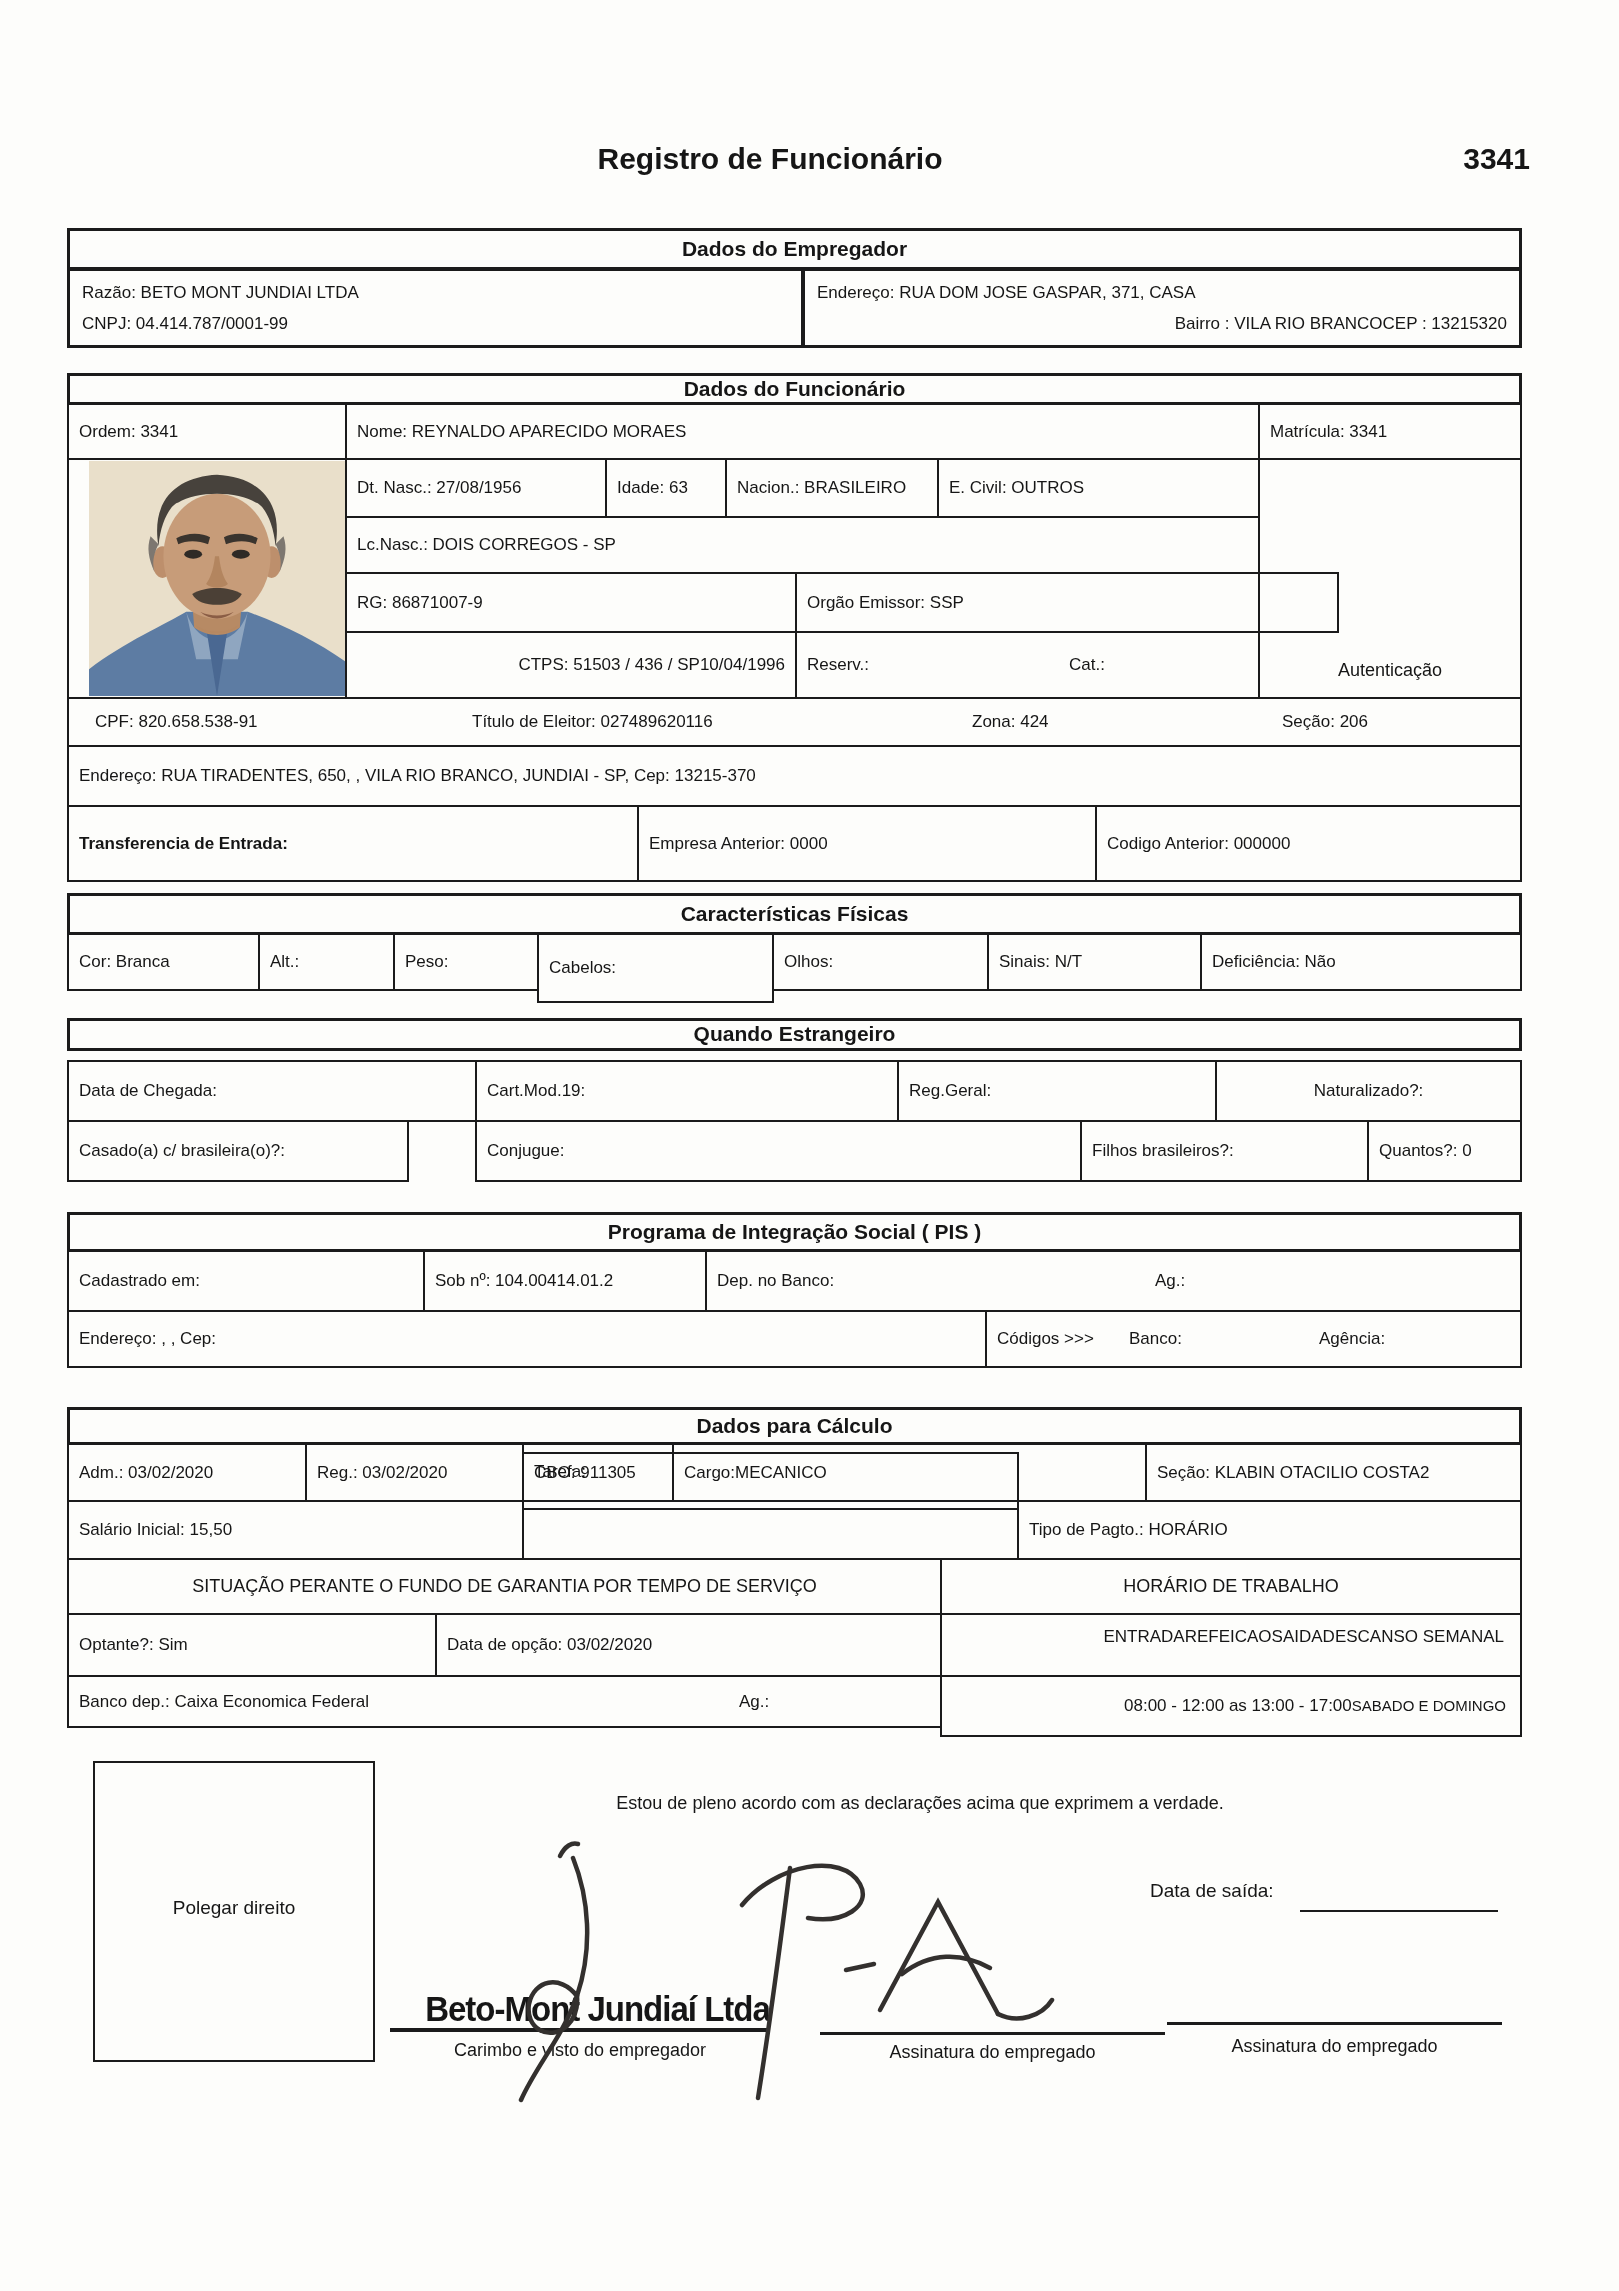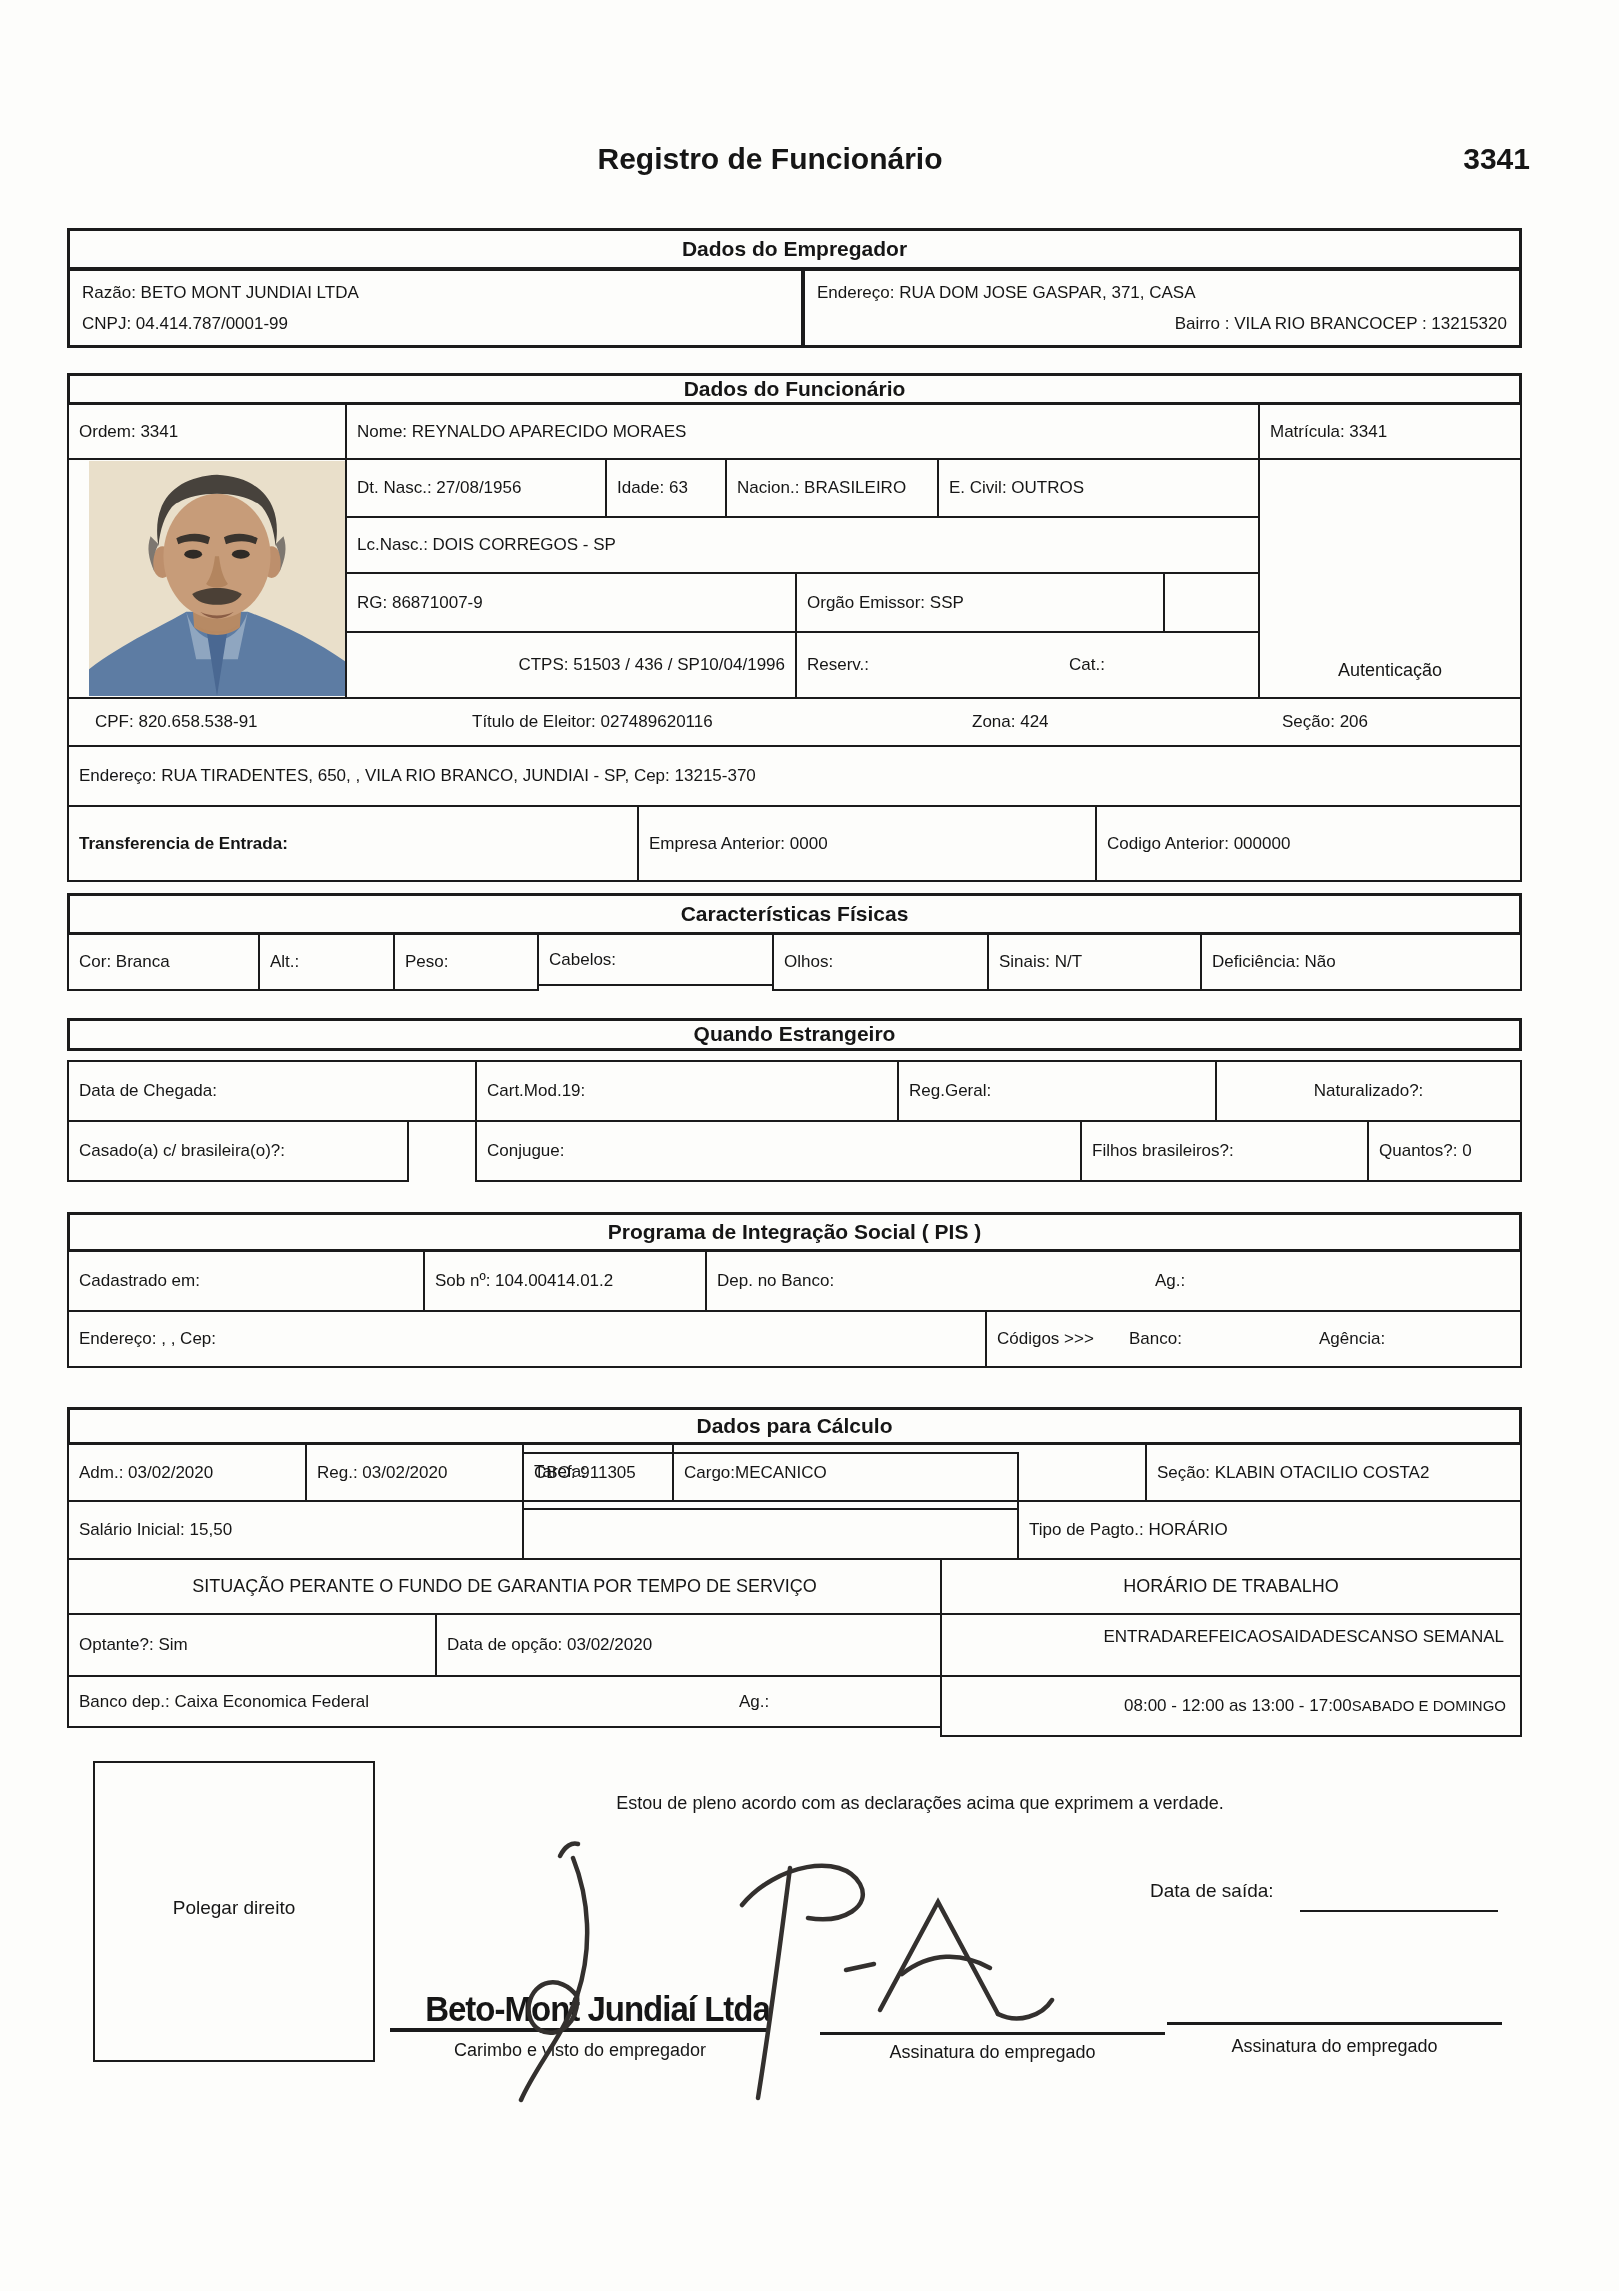--- a/index.html
+++ b/index.html
@@ -100,21 +100,21 @@
   </div>
 
   <div class="cell" style="left:345px;top:458px;width:262px;height:60px;">Dt. Nasc.: 27/08/1956</div>
   <div class="cell" style="left:605px;top:458px;width:122px;height:60px;">Idade: 63</div>
   <div class="cell" style="left:725px;top:458px;width:214px;height:60px;">Nacion.: BRASILEIRO</div>
   <div class="cell" style="left:937px;top:458px;width:323px;height:60px;">E. Civil: OUTROS</div>
 
   <div class="cell" style="left:345px;top:516px;width:915px;height:58px;">Lc.Nasc.: DOIS CORREGOS - SP</div>
 
   <div class="cell" style="left:345px;top:572px;width:452px;height:61px;">RG: 86871007-9</div>
-  <div class="cell" style="left:795px;top:572px;width:370px;height:61px;">Orgão Emissor: SSP</div>
+  <div class="cell" style="left:795px;top:572px;width:544px;height:61px;">Orgão Emissor: SSP</div>
 
   <div class="cell rowline" style="left:345px;top:631px;width:452px;height:68px;">
     <span>CTPS: 51503 / 436 / SP</span>
     <span>10/04/1996</span>
   </div>
   <div class="cell" style="left:795px;top:631px;width:465px;height:68px;">
     <span>Reserv.:</span>
     <span class="in" style="left:272px;">Cat.:</span>
   </div>
 
@@ -130,21 +130,21 @@
   <div class="cell" style="left:67px;top:745px;width:1455px;height:62px;">Endereço: RUA TIRADENTES, 650, , VILA RIO BRANCO, JUNDIAI - SP, Cep: 13215-370</div>
 
   <div class="cell" style="left:67px;top:805px;width:572px;height:77px;font-weight:bold;">Transferencia de Entrada:</div>
   <div class="cell" style="left:637px;top:805px;width:460px;height:77px;">Empresa Anterior: 0000</div>
   <div class="cell" style="left:1095px;top:805px;width:427px;height:77px;">Codigo Anterior:  000000</div>
 
   <div class="cell sechead thick" style="left:67px;top:893px;width:1455px;height:42px;">Características Físicas</div>
   <div class="cell" style="left:67px;top:933px;width:193px;height:58px;">Cor: Branca</div>
   <div class="cell" style="left:258px;top:933px;width:137px;height:58px;">Alt.:</div>
   <div class="cell" style="left:393px;top:933px;width:146px;height:58px;">Peso:</div>
-  <div class="cell" style="left:537px;top:933px;width:237px;height:53px;">Cabelos:</div>
+  <div class="cell" style="left:537px;top:933px;width:237px;height:70px;">Cabelos:</div>
   <div class="cell" style="left:772px;top:933px;width:217px;height:58px;">Olhos:</div>
   <div class="cell" style="left:987px;top:933px;width:215px;height:58px;">Sinais: N/T</div>
   <div class="cell" style="left:1200px;top:933px;width:322px;height:58px;">Deficiência: Não</div>
 
   <div class="cell sechead thick" style="left:67px;top:1018px;width:1455px;height:33px;">Quando Estrangeiro</div>
   <div class="cell" style="left:67px;top:1060px;width:410px;height:62px;">Data de Chegada:</div>
   <div class="cell" style="left:475px;top:1060px;width:424px;height:62px;">Cart.Mod.19:</div>
   <div class="cell" style="left:897px;top:1060px;width:320px;height:62px;">Reg.Geral:</div>
   <div class="cell center" style="left:1215px;top:1060px;width:307px;height:62px;">Naturalizado?:</div>
   <div class="cell" style="left:67px;top:1120px;width:342px;height:62px;">Casado(a) c/ brasileira(o)?:</div>

